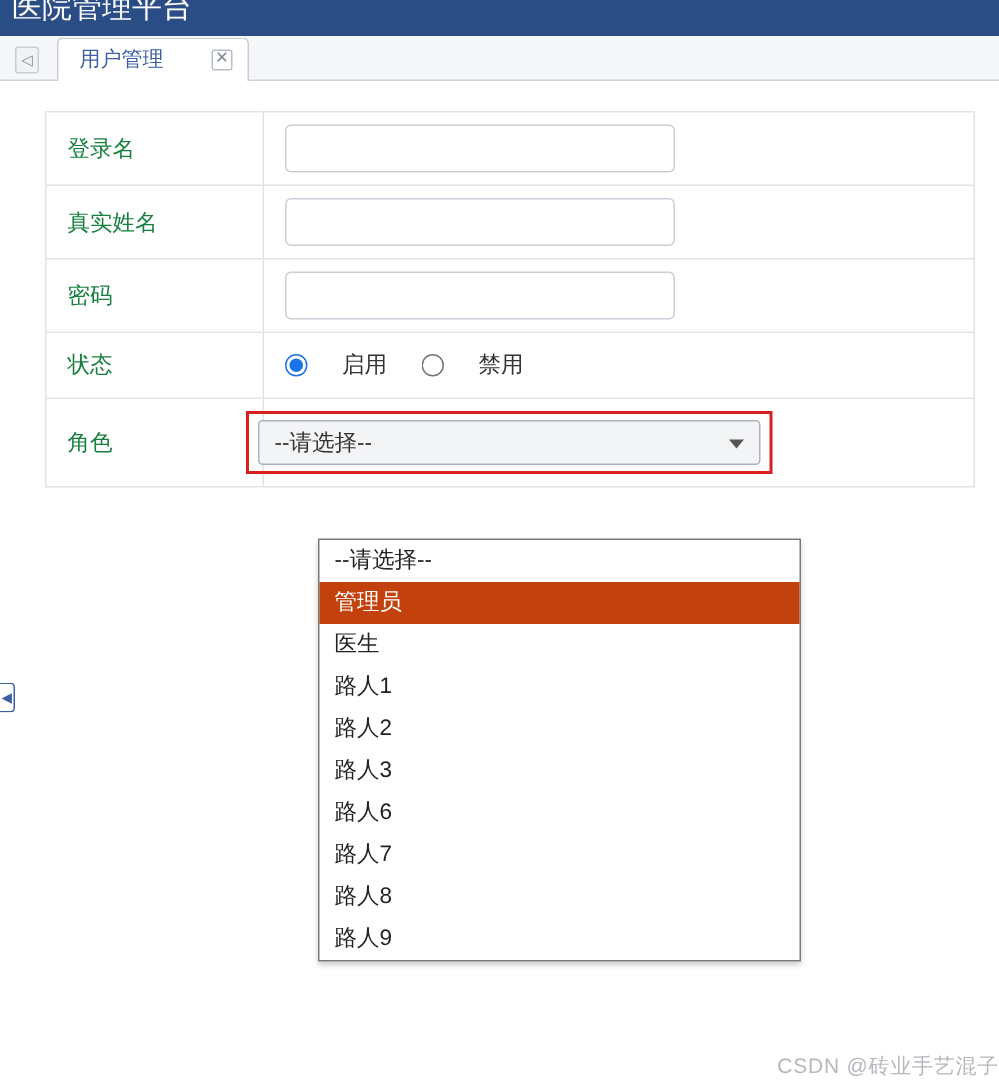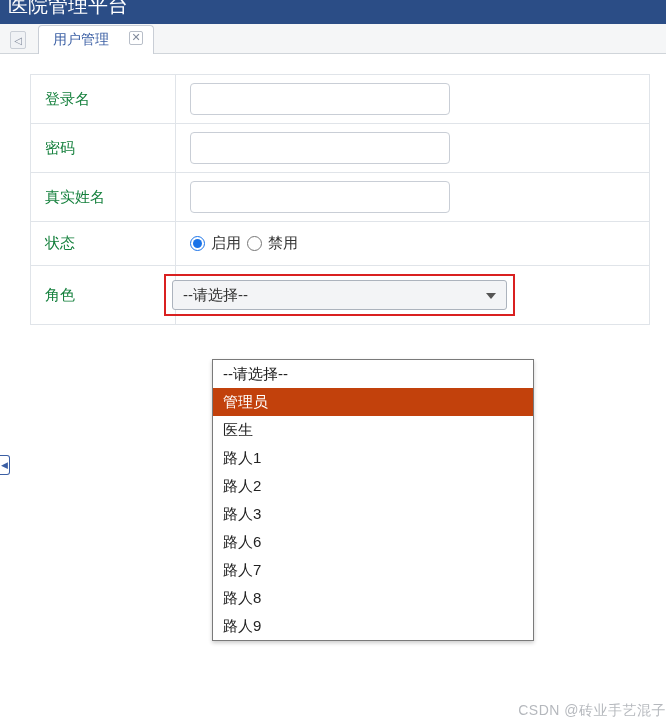--- a/index.html
+++ b/index.html
@@ -46,21 +46,22 @@
       cursor: pointer;
     }
     .tab {
       background: #fff;
       border: 1px solid #c9ced6;
       border-bottom: none;
       border-top-left-radius: 4px;
       border-top-right-radius: 4px;
       padding: 5px 10px 5px 14px;
       display: flex;
-      gap: 20px;
+      align-items: center;
+      gap: 32px;
       color: #3b5fa4;
       font-size: 14px;
       position: relative;
       bottom: -1px;
     }
     .tab-close {
       width: 14px;
       height: 14px;
       border: 1px solid #b8bec8;
       border-radius: 2px;
@@ -98,21 +99,21 @@
       width: 260px;
       height: 32px;
       border: 1px solid #c9ced6;
       border-radius: 4px;
       padding: 0 8px;
       font-size: 14px;
     }
     .radio-group {
       display: flex;
       align-items: center;
-      gap: 6px;
+      gap: 23px;
       font-size: 15px;
       color: #333;
     }
     .radio-group input[type="radio"] {
       width: 15px;
       height: 15px;
       accent-color: #1a73e8;
     }
     .role-wrap {
       border: 2px solid #d92020;
@@ -211,25 +212,25 @@
 </div>
 
 <div class="content-area">
   <table class="form-table">
     <tbody>
         <tr class="form-row">
       <td class="form-label-cell">登录名</td>
       <td class="form-input-cell"><input type="text" class="text-input" style=""></td>
     </tr>
     <tr class="form-row">
+      <td class="form-label-cell">真实姓名</td>
+      <td class="form-input-cell"><input type="text" class="text-input" style=""></td>
+    </tr>
+    <tr class="form-row">
       <td class="form-label-cell">密码</td>
-      <td class="form-input-cell"><input type="text" class="text-input" style=""></td>
-    </tr>
-    <tr class="form-row">
-      <td class="form-label-cell">真实姓名</td>
       <td class="form-input-cell"><input type="text" class="text-input" style=""></td>
     </tr>
     <tr class="form-row">
       <td class="form-label-cell">状态</td>
       <td class="form-input-cell">
         <div class="radio-group">
           <input type="radio" checked="" style="">
           <span>启用</span>
           <input type="radio" style="">
           <span>禁用</span>

